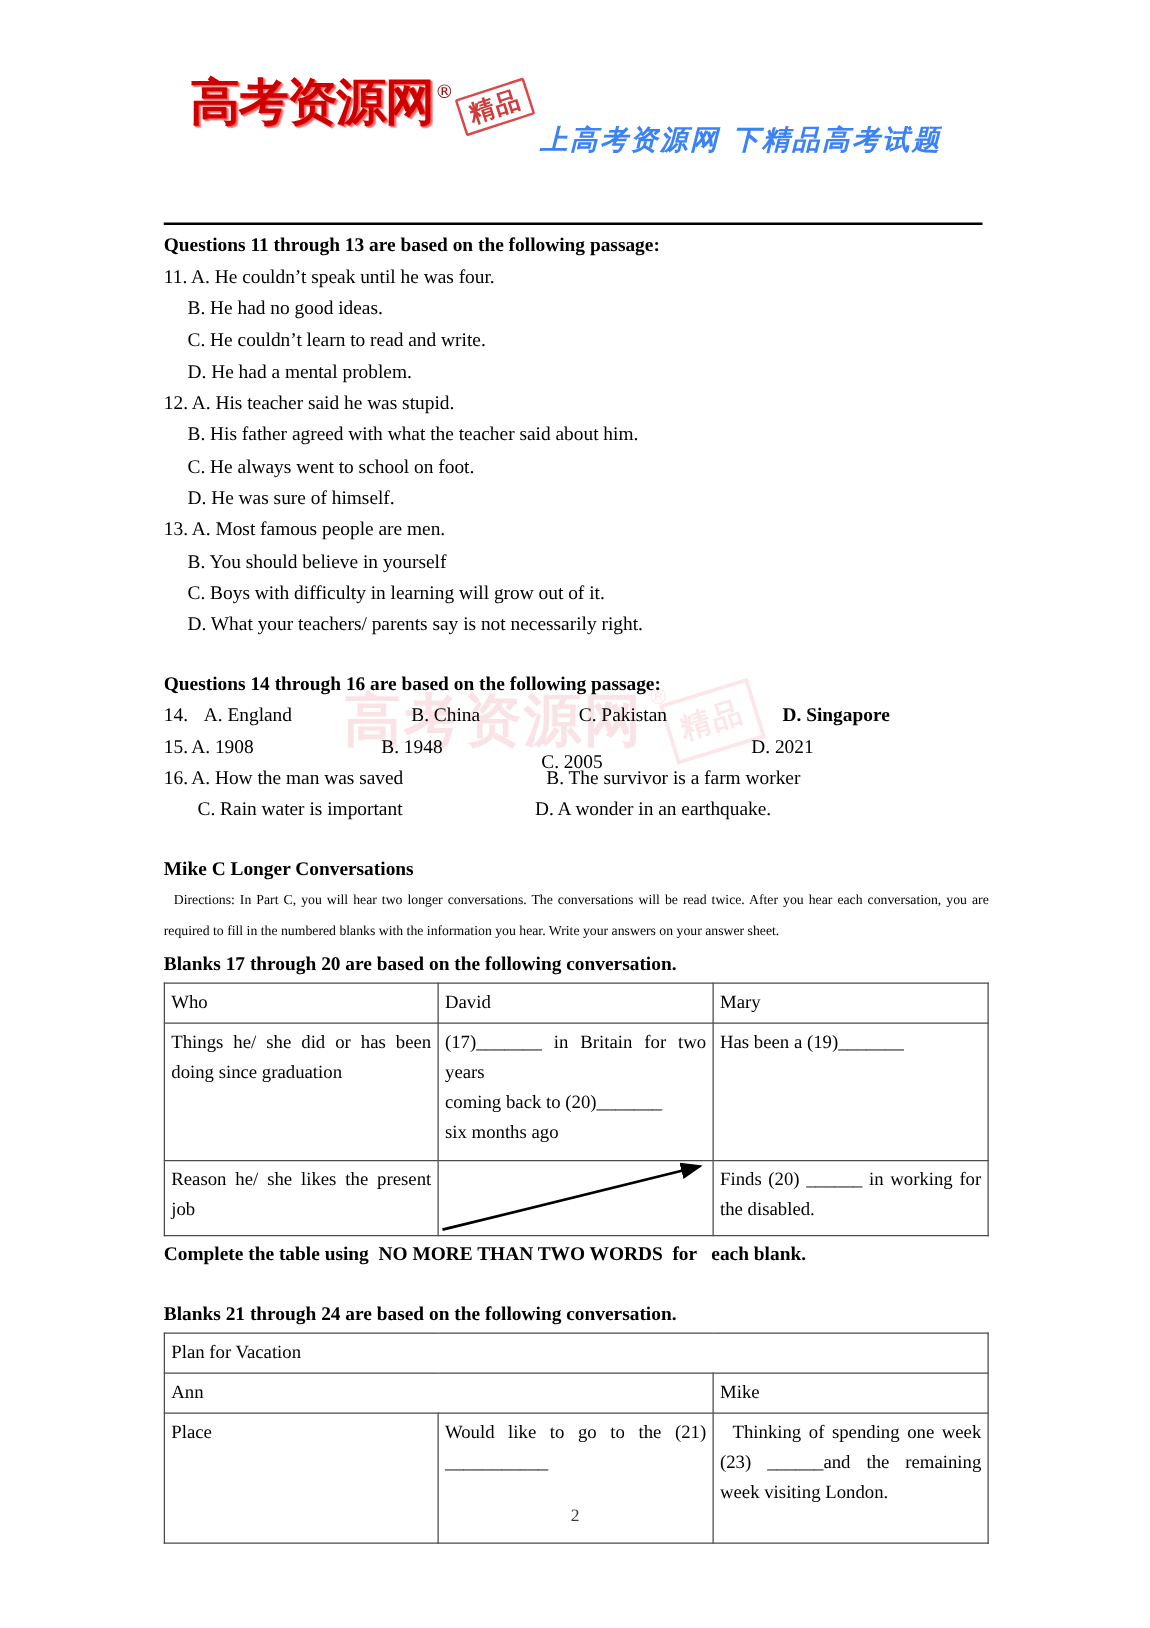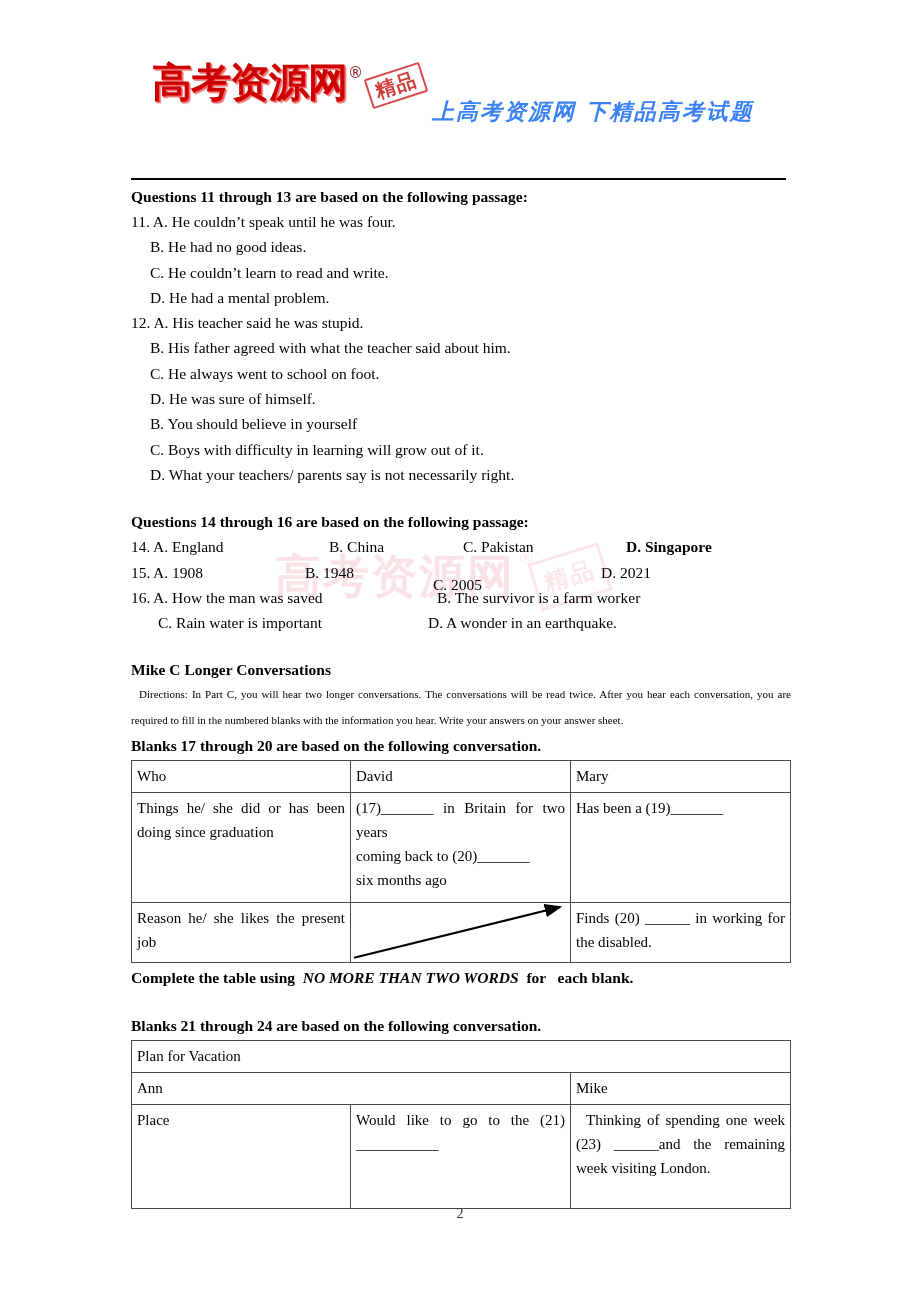--- a/index.html
+++ b/index.html
@@ -189,21 +189,20 @@
   .arrow-cell svg { display: block; width: 100%; height: 100%; }
 
   .complete-line {
     font-weight: bold;
     font-size: 15.5px;
     line-height: 26px;
     margin: 2px 0 0 0;
     white-space: pre;
   }
   .complete-line .em {
-    font-style: italic;
     font-weight: bold;
   }
 
   .page-num {
     position: absolute;
     left: 0;
     top: 1206px;
     width: 920px;
     text-align: center;
     font-size: 14px;
@@ -239,31 +238,32 @@
     <p class="q-line">11. A. He couldn’t speak until he was four.</p>
     <p class="q-line q-indent">B. He had no good ideas.</p>
     <p class="q-line q-indent">C. He couldn’t learn to read and write.</p>
     <p class="q-line q-indent">D. He had a mental problem.</p>
 
     <p class="q-line">12. A. His teacher said he was stupid.</p>
     <p class="q-line q-indent">B. His father agreed with what the teacher said about him.</p>
     <p class="q-line q-indent">C. He always went to school on foot.</p>
     <p class="q-line q-indent">D. He was sure of himself.</p>
 
+    <p class="q-line">13. A. Most famous people are men.</p>
     <p class="q-line q-indent">B. You should believe in yourself</p>
     <p class="q-line q-indent">C. Boys with difficulty in learning will grow out of it.</p>
     <p class="q-line q-indent">D. What your teachers/ parents say is not necessarily right.</p>
 
     <div class="spacer-sm"></div>
 
     <p class="bold-head">Questions 14 through 16 are based on the following passage:</p>
 
     <div class="cols-row">
       <span style="left:0px;">14.</span>
-      <span style="left:22px;">A. England</span>
+      <span style="left:32px;">A. England</span>
       <span style="left:198px;">B. China</span>
       <span style="left:332px;">C. Pakistan</span>
       <span style="left:495px;font-weight:bold;">D. Singapore</span>
     </div>
 
     <div class="cols-row">
       <span style="left:0px;">15.</span>
       <span style="left:22px;">A. 1908</span>
       <span style="left:174px;">B. 1948</span>
       <span style="left:302px;margin-top:12px;">C. 2005</span>

